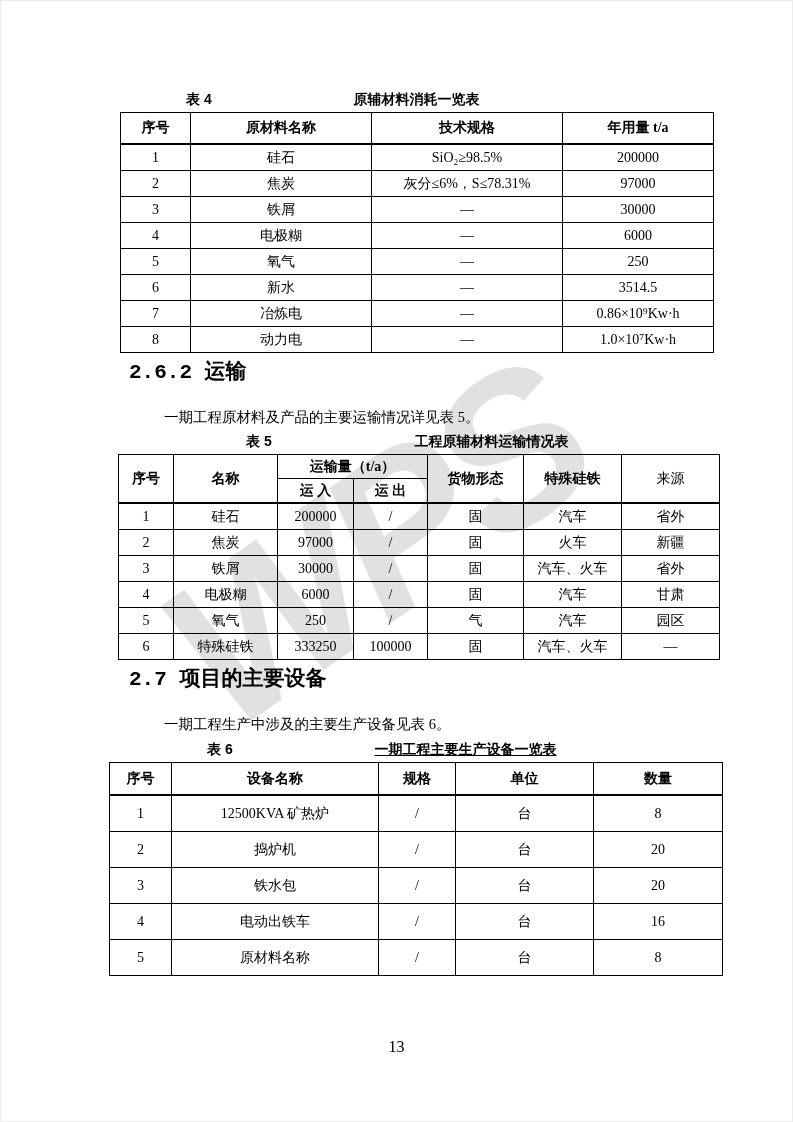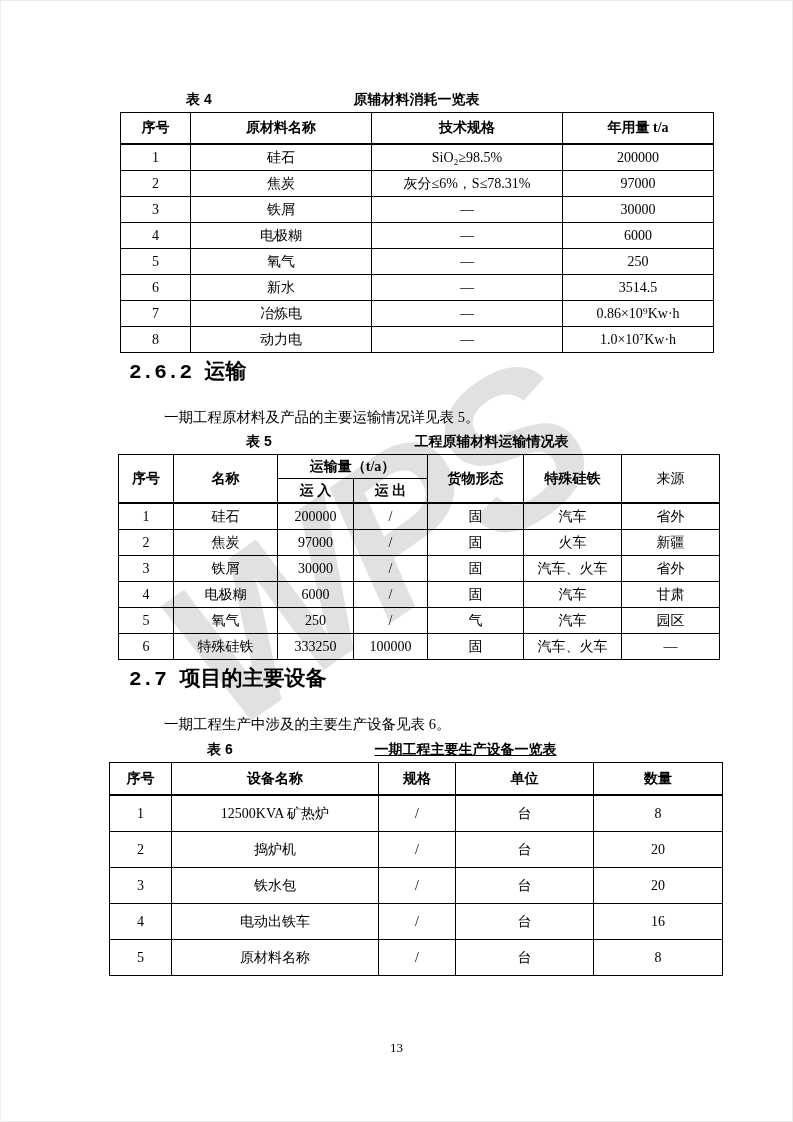--- a/index.html
+++ b/index.html
@@ -62,21 +62,21 @@
   
   .heading{
     margin:10px 0 0 113px;
     font-family:Liberation Mono, monospace;
     font-weight:bold;font-size:21px;line-height:20px;
   }
   .para{margin:24px 0 0 148px;font-size:14.5px;line-height:20px;}
 
   .page-number{
     position:absolute;left:0;bottom:66px;width:100%;
-    text-align:center;font-size:13px;
+    text-align:center;font-size:16px;
   }
 </style>
 </head>
 <body>
 
 <div class="page">
 
   <div class="watermark">WPS</div>
 
   <div class="content">

